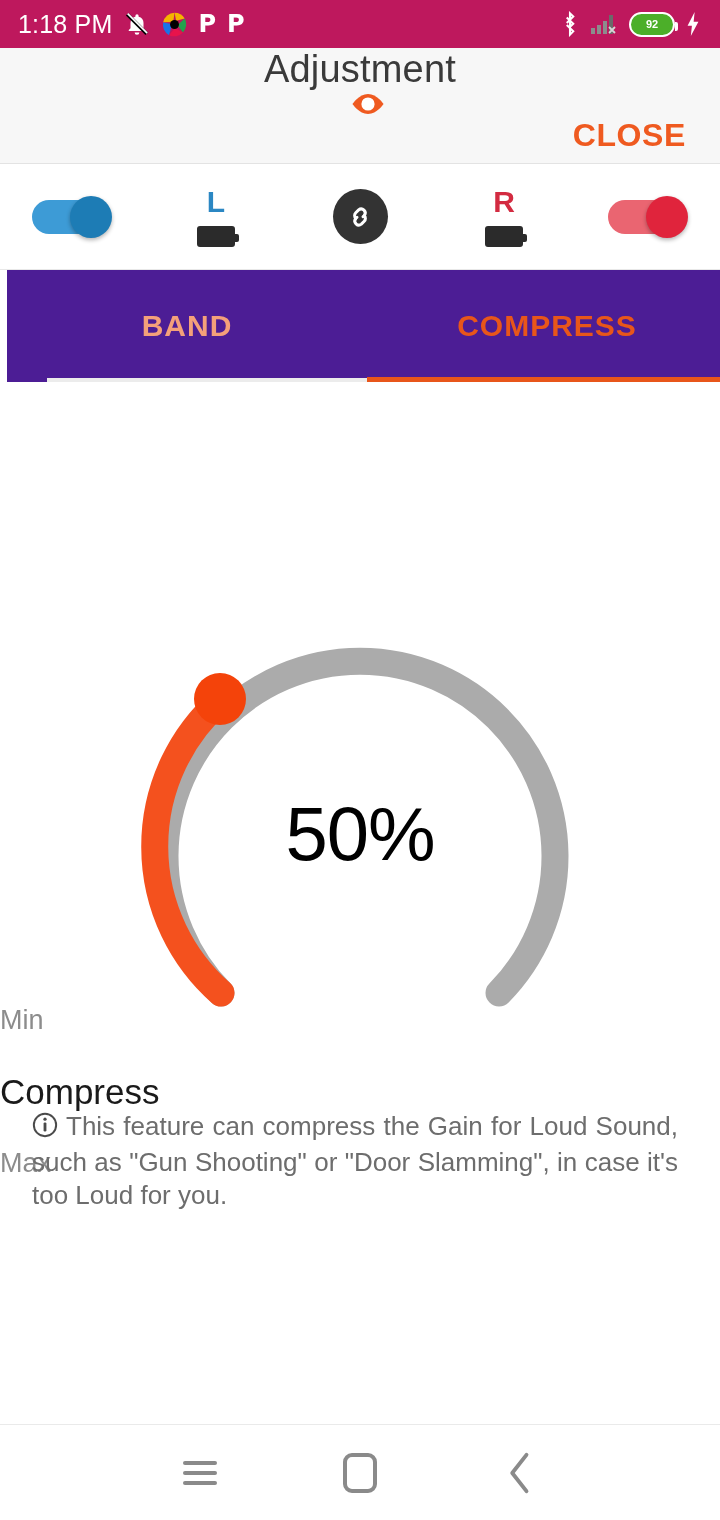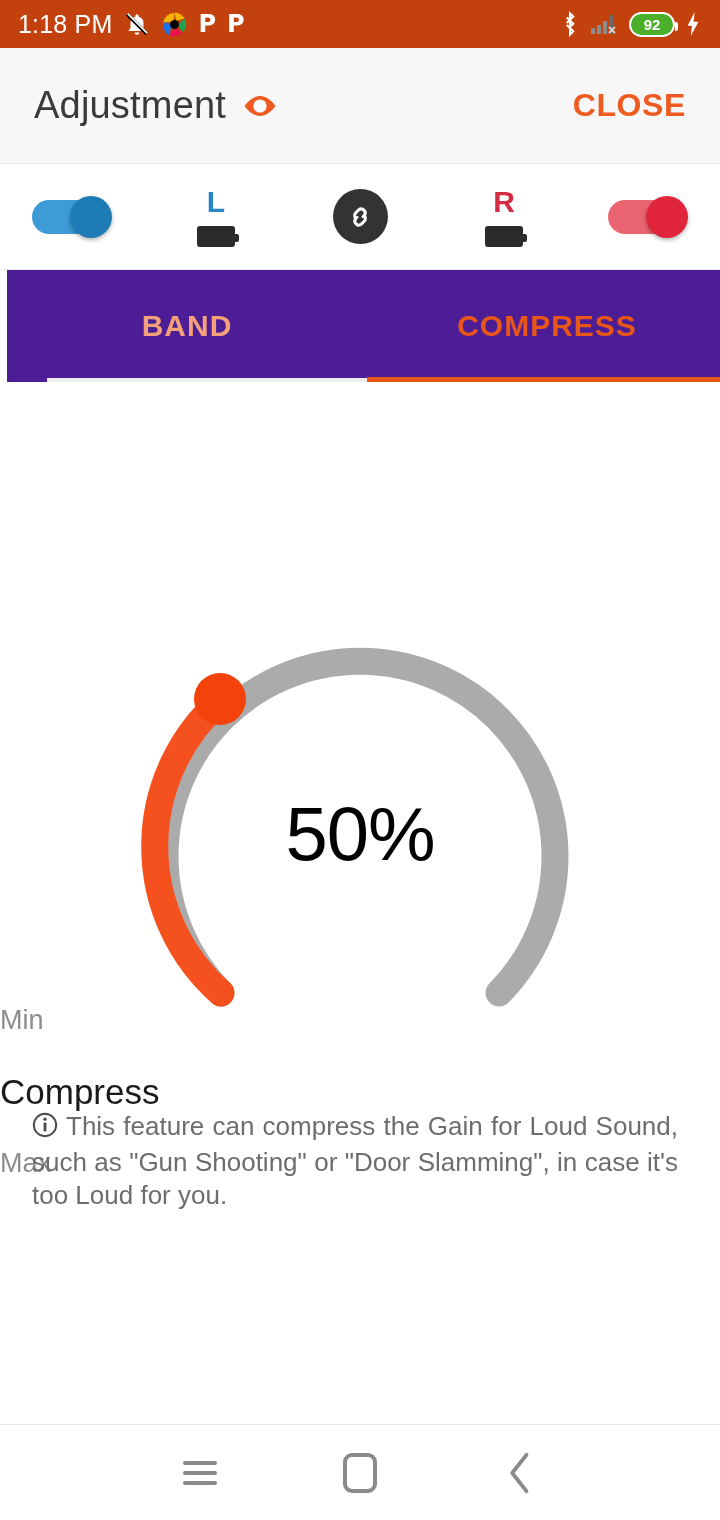--- a/index.html
+++ b/index.html
@@ -7,48 +7,49 @@
     width:720px; height:1520px;
     background:#ffffff;
     font-family:"Liberation Sans", sans-serif;
     overflow:hidden;
   }
   #screen { position:relative; width:720px; height:1520px; background:#ffffff; }
 
   
   .statusbar {
     position:absolute; top:0; left:0; width:720px; height:48px;
-    background:#c2410c; color:#ffffff;
+    background:#be185d; color:#ffffff;
     display:flex; align-items:center; padding:0 18px;gap:27px;
   }
   .sb-left { display:flex; align-items:center; gap:11px; }
   .sb-right { margin-left:auto; display:flex; align-items:center; gap:9px; }
   .sb-time { font-size:25px; font-weight:400; letter-spacing:.2px; color:#fff; }
   .sb-icon { display:inline-flex; align-items:center; justify-content:center; }
   .p-glyph {
     font-size:24px; font-weight:bold; color:#ffffff; line-height:1;
     font-family:"DejaVu Sans", sans-serif;
   }
   .battery-pill {
     display:inline-flex; align-items:center; justify-content:center;
     width:46px; height:25px; border:2px solid #ffffff; border-radius:13px;
     background:#4caf29; position:relative;
   }
   .battery-pill::after{
     content:""; position:absolute; right:-5px; top:8px; width:3px; height:9px;
     background:#ffffff; border-radius:0 2px 2px 0;
   }
-  .battery-num { font-size:15px; font-weight:bold; color:#ffffff; line-height:1; }
+  .battery-num { font-size:11px; font-weight:bold; color:#ffffff; line-height:1; }
 
   
   .appbar {
     position:absolute; top:48px; left:0; width:720px; height:116px;
     background:#f7f7f7;
     display:flex; align-items:center; padding:0 34px;
     border-bottom:1px solid #e3e3e3;
+    flex-direction:column;
   }
   .appbar-title { font-size:38px; color:#3a3a3a; font-weight:400; letter-spacing:.2px; }
   .eye-icon { margin-left:16px; display:inline-flex; align-items:center; }
   .appbar-close {
     margin-left:auto; font-size:32px; font-weight:bold; color:#ef5a20;
     letter-spacing:.6px;
   }
 
   
   .device-row {

